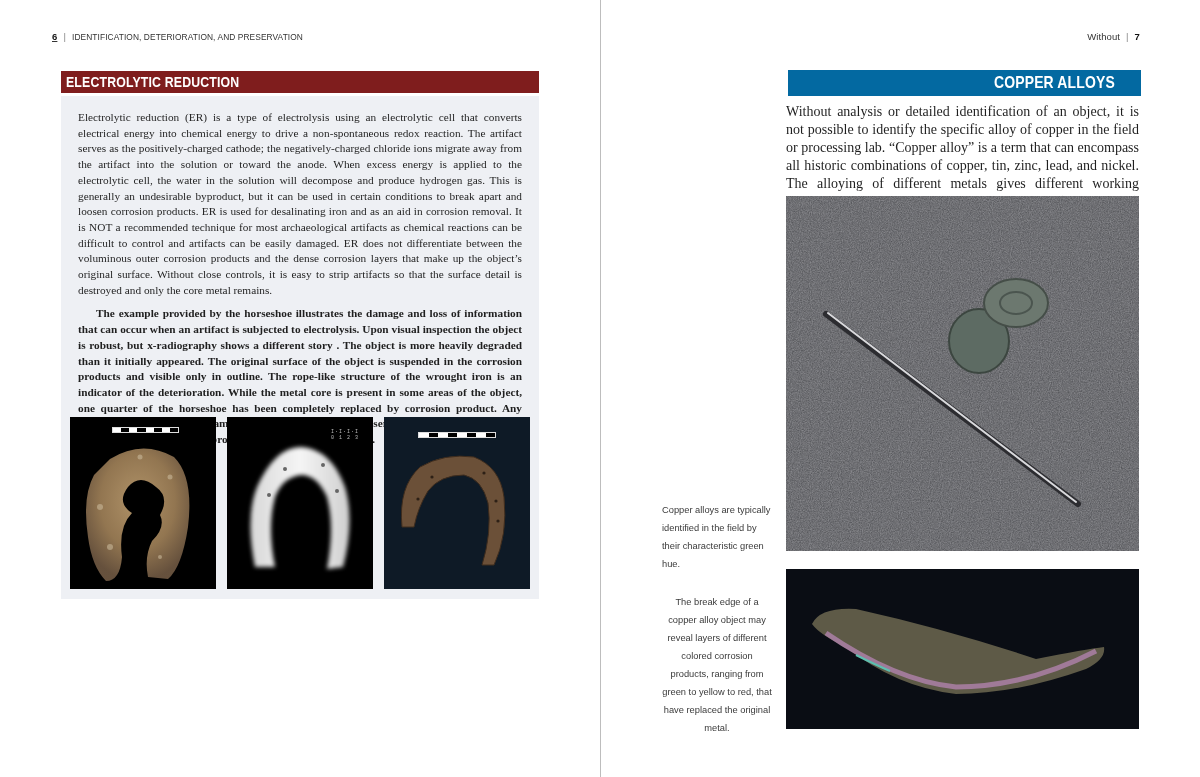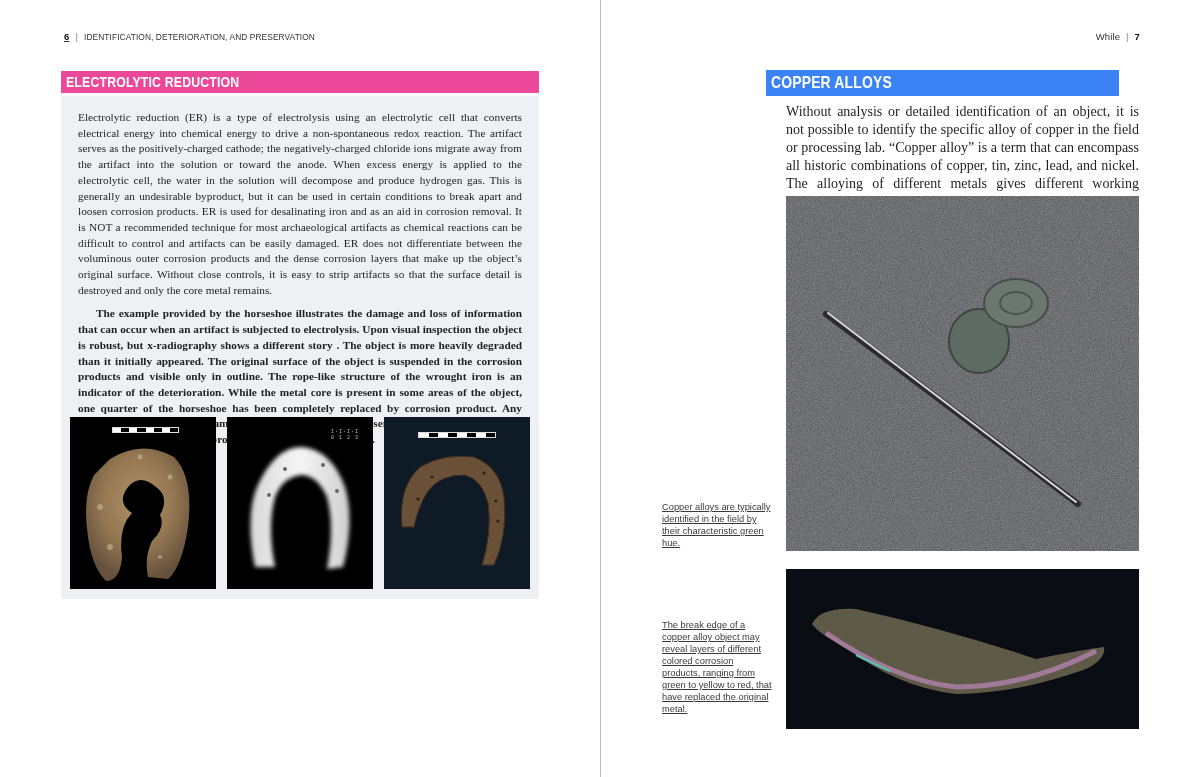--- a/index.html
+++ b/index.html
@@ -2,30 +2,30 @@
 <html><head>
 <meta charset="utf-8">
 <style>
   * { box-sizing: border-box; margin: 0; padding: 0; }
   html, body { width: 1200px; height: 777px; background: #ffffff; overflow: hidden; }
   body { position: relative; font-family: "Liberation Serif", serif; color: #231f20; }
 
   .spine { position: absolute; left: 600px; top: 0; width: 1px; height: 777px; background: #bdbdbd; }
 
   .running-head { position: absolute; top: 31px; font-family: "Liberation Sans", sans-serif; font-size: 9.5px; color: #333; letter-spacing: 0.1px; }
-  .running-head.left { left: 64px; text-decoration: underline; }
+  .running-head.left { left: 52px; text-decoration: underline; }
   .running-head.right { right: 60px; }
   .running-head .num { font-weight: bold; color: #111; }
   .running-head .sep { color: #888; margin: 0 6px; }
   .running-head .title { transform: scaleX(0.88); display: inline-block; transform-origin: left; }
 
   .section-bar { position: absolute; height: 22px; color: #fff; font-family: "Liberation Sans", sans-serif; font-weight: bold; font-size: 15px; padding-left: 5px; line-height: 22px; letter-spacing: 0.2px; }
   .section-bar span { display: inline-block; transform: scaleX(0.82); transform-origin: left center; }
-  .bar-left { left: 61px; top: 71px; width: 478px; background: #ec4899; }
-  .bar-right { left: 766px; top: 70px; width: 353px; height: 26px; line-height: 26px; font-size: 17px; background: #3b82f6; }
+  .bar-left { left: 61px; top: 71px; width: 478px; background: #7f1d1d; }
+  .bar-right { left: 788px; top: 70px; width: 353px; height: 26px; line-height: 26px; font-size: 17px; background: #0369a1; text-align: right; }
 
   .sidebar-box { position: absolute; left: 61px; top: 96px; width: 478px; height: 503px; background: #eef0f4; }
   .sidebar-text { position: absolute; left: 70px; top: 102px; width: 460px; font-size: 11.3px; line-height: 15.7px; text-align: justify; color: #1f1f1f; }
   .sidebar-text p { margin: 8px; }
   .sidebar-text p + p { text-indent: 18px; font-weight: bold; }
 
   .photo { position: absolute; overflow: hidden; }
   .photo-rusted { left: 70px; top: 417px; width: 146px; height: 172px; background: #000; }
   .photo-xray { left: 227px; top: 417px; width: 146px; height: 172px; background: #000; }
   .photo-clean { left: 384px; top: 417px; width: 146px; height: 172px; background: #0e1a26; }
@@ -33,35 +33,35 @@
   .scale-bar { position: absolute; height: 6px; display: flex; border: 1px solid #ddd; }
   .scale-bar i { flex: 1; display: block; }
   .scale-bar i:nth-child(odd) { background: #fff; }
   .scale-bar i:nth-child(even) { background: #000; }
 
   .body-text { position: absolute; left: 786px; top: 103px; width: 353px; font-size: 14px; line-height: 18px; text-align: justify; color: #1f1f1f; }
 
   .photo-soil { left: 786px; top: 196px; width: 353px; height: 355px; background: #5a5a5c; }
   .photo-edge { left: 786px; top: 569px; width: 353px; height: 160px; background: #0a0d14; }
 
-  .caption { position: absolute; left: 662px; width: 110px; font-family: "Liberation Sans", sans-serif; font-size: 9.3px; line-height: 12px; color: #3a3a3a; text-decoration: underline; }
+  .caption { position: absolute; left: 662px; width: 110px; font-family: "Liberation Sans", sans-serif; font-size: 9.3px; line-height: 18px; color: #3a3a3a; }
   .caption-1 { top: 501px; }
-  .caption-2 { top: 619px; }
+  .caption-2 { top: 593px; text-align: center; }
 </style>
 </head>
 <body>
 
 <div class="spine"></div>
 
 <div class="running-head left">
   <span class="num">6</span><span class="sep">|</span><span class="title">IDENTIFICATION, DETERIORATION, AND PRESERVATION</span>
 </div>
 
 <div class="running-head right">
-  <span>While</span><span class="sep">|</span><span class="num">7</span>
+  <span>Without</span><span class="sep">|</span><span class="num">7</span>
 </div>
 
 <div class="sidebar-box"></div>
 <div class="section-bar bar-left"><span>ELECTROLYTIC REDUCTION</span></div>
 
 <div class="sidebar-text">
   <p>Electrolytic reduction (ER) is a type of electrolysis using an electrolytic cell that converts electrical energy into chemical energy to drive a non-spontaneous redox reaction. The artifact serves as the positively-charged cathode; the negatively-charged chloride ions migrate away from the artifact into the solution or toward the anode. When excess energy is applied to the electrolytic cell, the water in the solution will decompose and produce hydrogen gas. This is generally an undesirable byproduct, but it can be used in certain conditions to break apart and loosen corrosion products. ER is used for desalinating iron and as an aid in corrosion removal. It is NOT a recommended technique for most archaeological artifacts as chemical reactions can be difficult to control and artifacts can be easily damaged. ER does not differentiate between the voluminous outer corrosion products and the dense corrosion layers that make up the object’s original surface. Without close controls, it is easy to strip artifacts so that the surface detail is destroyed and only the core metal remains.</p>
   <p>The example provided by the horseshoe illustrates the damage and loss of information that can occur when an artifact is subjected to electrolysis. Upon visual inspection the object is robust, but x-radiography shows a different story . The object is more heavily degraded than it initially appeared. The original surface of the object is suspended in the corrosion products and visible only in outline. The rope-like structure of the wrought iron is an indicator of the deterioration. While the metal core is present in some areas of the object, one quarter of the horseshoe has been completely replaced by corrosion product. Any treatment would be more damaging to the artifact than preserving the corrosion product, which is actually providing protection to the remaining metal.</p>
 </div>
 

